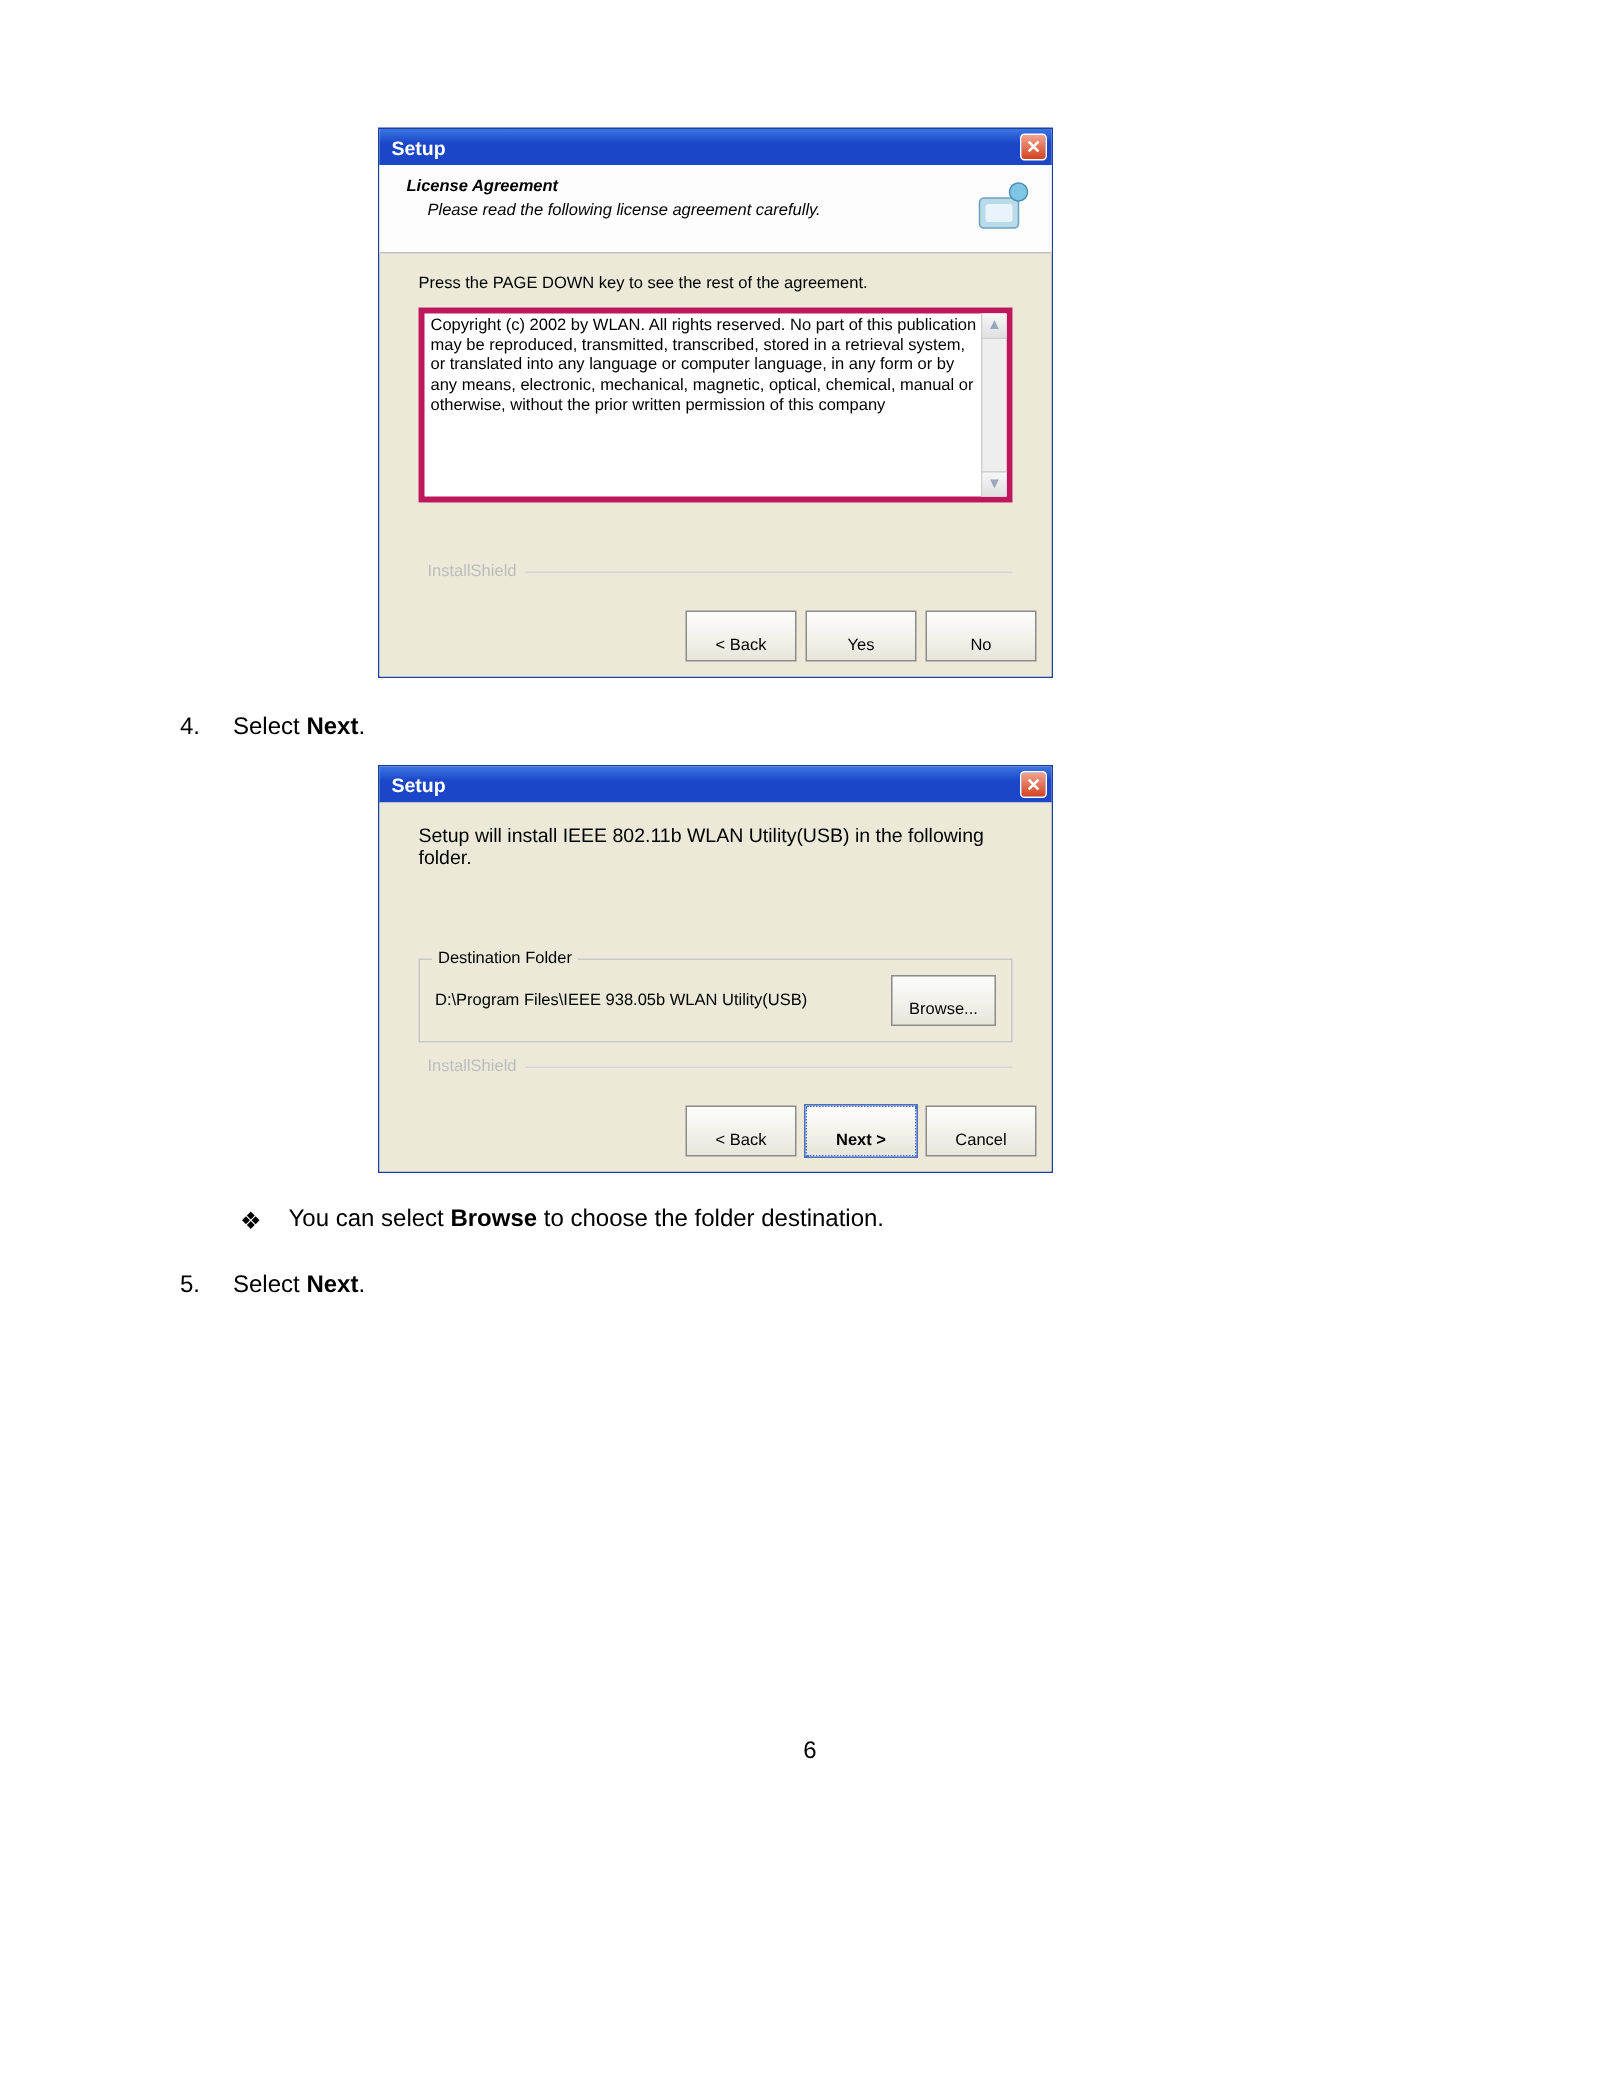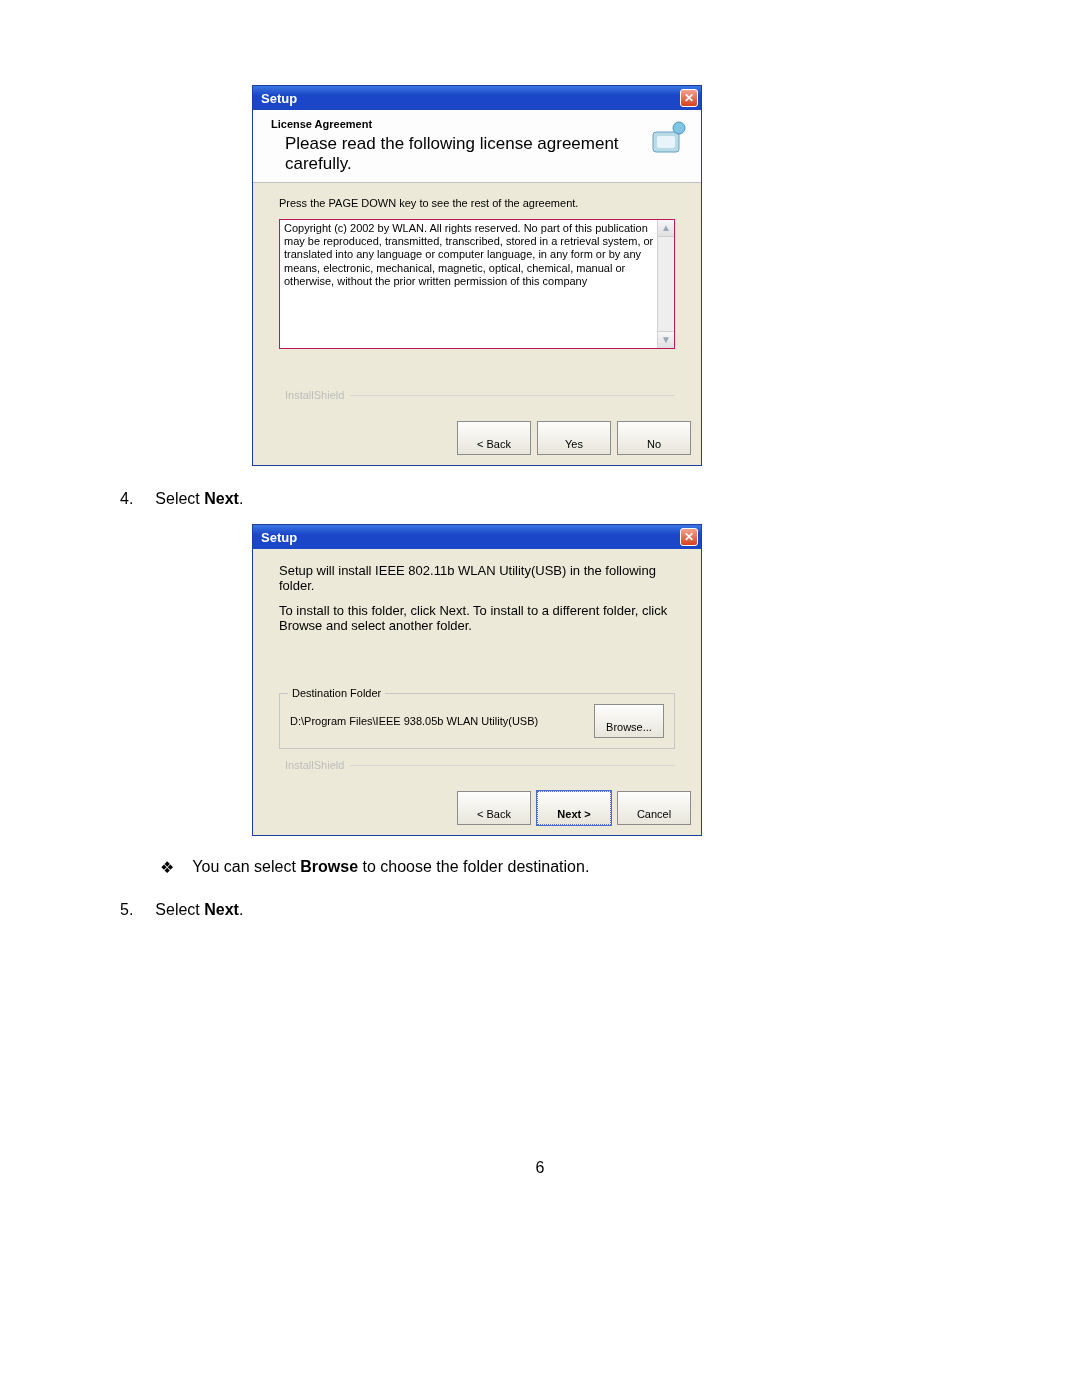--- a/index.html
+++ b/index.html
@@ -57,48 +57,49 @@
     font-size: 11px;
     position: relative;
   }
   .header-strip {
     background: #fdfdfd;
     border-bottom: 1px solid #bfbfbf;
     padding: 8px 12px 8px 18px;
     min-height: 42px;
     display: flex;
     justify-content: space-between;
+    font-style: italic;
   }
   .header-strip .txt { flex:1; }
   .header-strip .hdr-title {
     font-weight: bold;
     font-size: 11px;
     margin-bottom: 4px;
   }
   .header-strip .hdr-sub {
-    font-size: 17px;
+    font-size: 11px;
     padding-left: 14px;
   }
   .wiz-icon {
     width: 42px;
     height: 42px;
     margin-left: 6px;
     position: relative;
     flex-shrink: 0;
   }
   .wiz-icon svg { width:100%; height:100%; }
   .body-area {
     padding: 14px 26px 10px 26px;
   }
   .instr {
     font-size: 11px;
     margin-bottom: 10px;
   }
   .license-box {
-    border: 1px solid #be185d;
+    border: 4px solid #be185d;
     background: #ffffff;
     height: 130px;
     padding: 2px 4px;
     box-sizing: border-box;
     font-size: 11px;
     line-height: 1.2;
     position: relative;
   }
   .license-text { height:100%; overflow:hidden; padding-right:16px; }
   .scroll-rail {
@@ -256,21 +257,20 @@
   </div>
 
   <div class="dialog-wrap">
     <div class="titlebar">
       <span>Setup</span>
       <div class="close-btn">✕</div>
     </div>
     <div class="client">
       <div class="body-area">
         <div class="body2-para">Setup will install IEEE 802.11b WLAN Utility(USB) in the following folder.</div>
-        <div class="body2-para">To install to this folder, click Next. To install to a different folder, click Browse and select another folder.</div>
         <div class="dest-fieldset">
           <span class="legend">Destination Folder</span>
           <span class="dest-path">D:\Program Files\IEEE 938.05b WLAN Utility(USB)</span>
           <button class="xp-btn" style="min-width:70px">Browse...</button>
         </div>
         <div class="brand-line" style="padding-top:10px">
             <span>InstallShield</span>
           </div>
       </div>
       <div class="btn-row">

